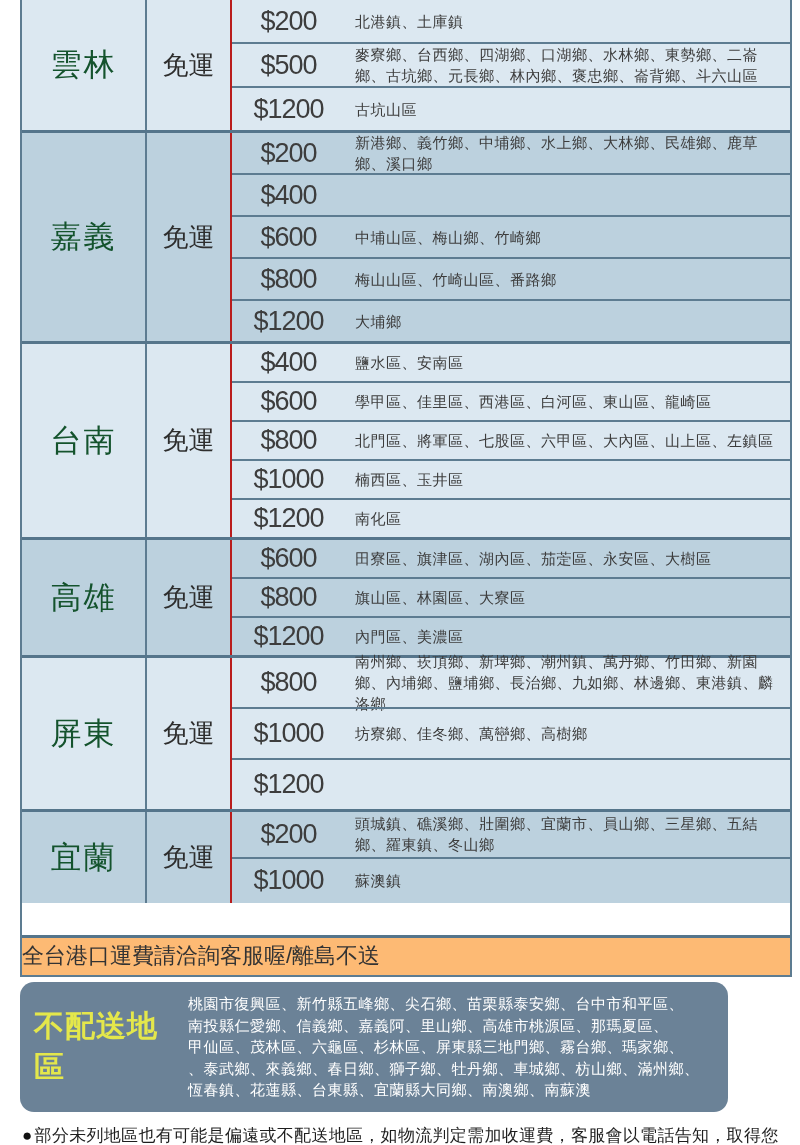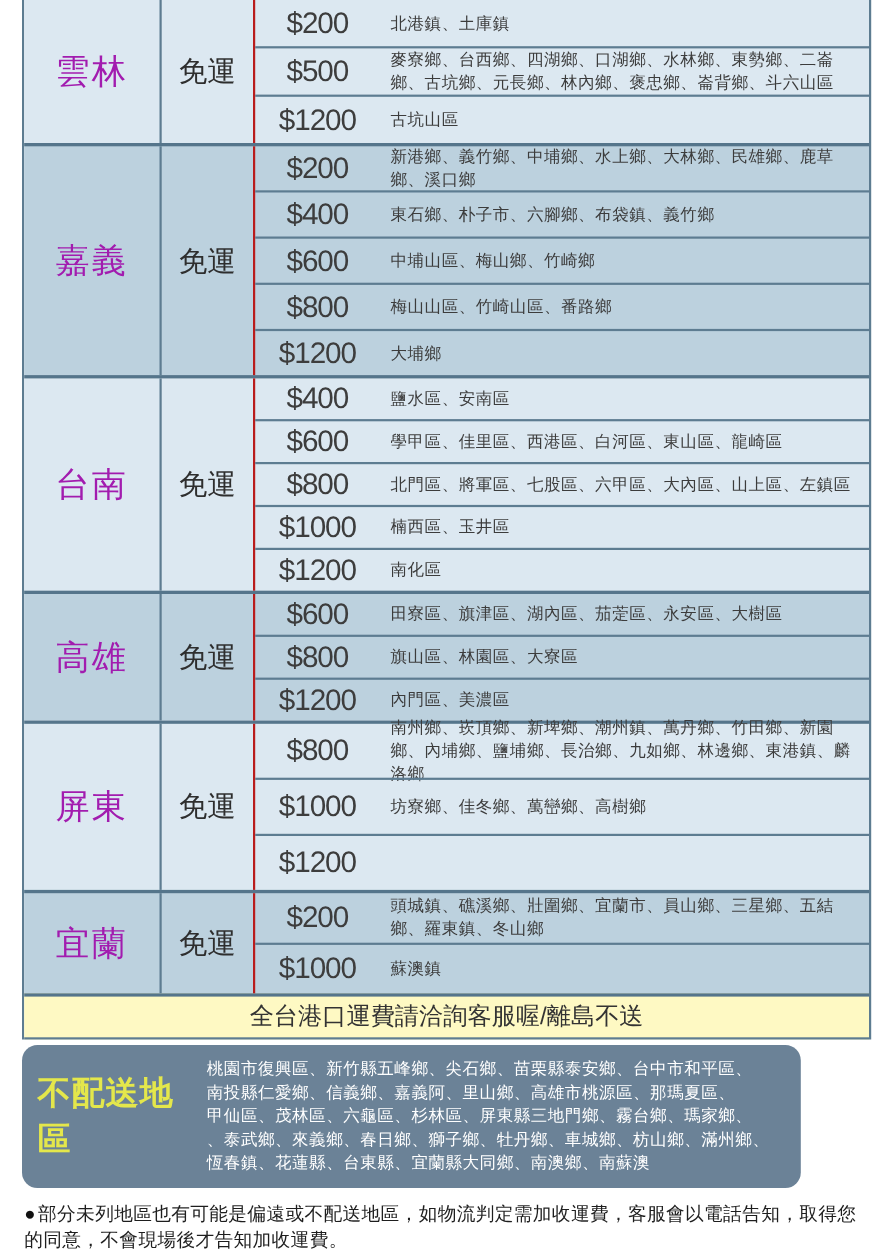--- a/index.html
+++ b/index.html
@@ -6,34 +6,34 @@
     font-family:"Liberation Sans","DejaVu Sans",sans-serif;}
   .page{width:800px;height:1145px;overflow:hidden;background:#fff;}
   .ship-table{margin-left:20px;width:768px;
     border-left:2px solid #5d7c91;border-right:2px solid #5d7c91;}
   .section{display:flex;}
   .section + .section{border-top:3px solid #55758b;}
   .tone-light{background:#dce8f1;}
   .tone-dark{background:#bcd1de;}
   .cell.region{width:123px;min-width:123px;border-right:2px solid #5d7c91;
     display:flex;align-items:center;justify-content:center;
-    font-size:31px;color:#a21caf;letter-spacing:2px;}
+    font-size:31px;color:#14532d;letter-spacing:2px;}
   .cell.shipping{width:83px;min-width:83px;border-right:2px solid #b91c1c;
     display:flex;align-items:center;justify-content:center;
     font-size:26px;color:#2e2e2e;}
   .rows{flex:1;display:flex;flex-direction:column;}
   .price-row{display:flex;align-items:center;min-height:37px;flex:1;}
   .price-row + .price-row{border-top:2px solid #5d7c91;}
   .price{width:113px;min-width:113px;text-align:center;
     font-size:27px;color:#3d3d3d;letter-spacing:-1px;}
   .areas{flex:1;font-size:15px;line-height:21px;color:#3c3c3c;
     padding:5px 4px 5px 10px;letter-spacing:0.5px;}
   .port-notice{border-top:3px solid #55758b;border-bottom:2px solid #5d7c91;
-    background:#fef9c3;text-align:center;font-size:22px;color:#333;
-    padding:3px 0 4px 0;}
+    background:#fdba74;text-align:left;font-size:22px;color:#333;
+    padding:3px 0 4px 0;margin-top:32px;}
   .no-delivery{margin:5px 0 0 20px;width:708px;min-height:126px;
     background:#6b8297;border-radius:14px;display:flex;box-sizing:border-box;}
   .nd-label{width:168px;min-width:168px;display:flex;align-items:center;
     padding-left:14px;box-sizing:border-box;color:#e4e74b;font-size:30px;
     font-weight:bold;letter-spacing:1px;}
   .nd-areas{flex:1;color:#ffffff;font-size:15px;line-height:21.5px;
     padding:11px 6px 11px 0;white-space:pre-line;letter-spacing:0.5px;}
   .footnotes{margin:12px 20px 0 22px;}
   .footnote{font-size:17px;line-height:24px;color:#1e1e1e;
     margin-bottom:9px;letter-spacing:0.3px;}
@@ -68,21 +68,20 @@
     <div class="section tone-dark">
       <div class="cell region">嘉義</div>
       <div class="cell shipping">免運</div>
       <div class="rows">
         <div class="price-row">
           <div class="price">$200</div>
           <div class="areas">新港鄉、義竹鄉、中埔鄉、水上鄉、大林鄉、民雄鄉、鹿草鄉、溪口鄉</div>
         </div>
         <div class="price-row">
           <div class="price">$400</div>
-          <div class="areas">東石鄉、朴子市、六腳鄉、布袋鎮、義竹鄉</div>
         </div>
         <div class="price-row">
           <div class="price">$600</div>
           <div class="areas">中埔山區、梅山鄉、竹崎鄉</div>
         </div>
         <div class="price-row">
           <div class="price">$800</div>
           <div class="areas">梅山山區、竹崎山區、番路鄉</div>
         </div>
         <div class="price-row">

